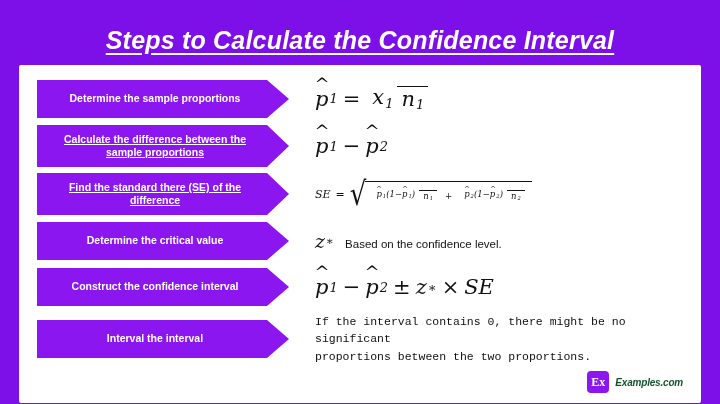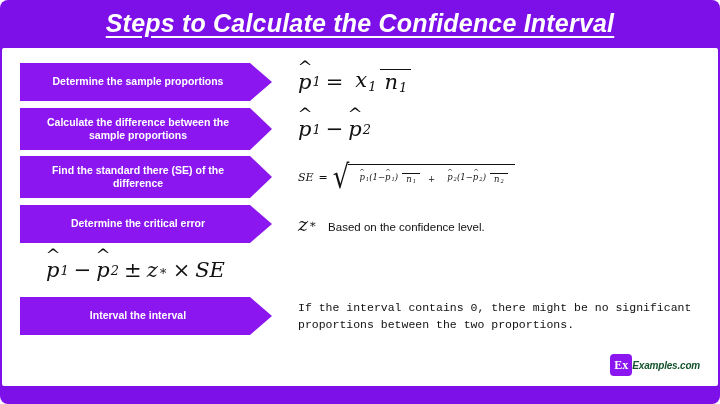--- a/index.html
+++ b/index.html
@@ -12,22 +12,21 @@
     background: #ffffff;
     font-family: "Liberation Sans", sans-serif;
     overflow: hidden;
   }
   .page {
     position: relative;
     width: 720px;
     height: 404px;
     background: #7d0fe8;
     box-sizing: border-box;
-    padding: 2px;
-    border-radius: 8px;
+    padding: 19px;
   }
   .title-bar {
     height: 42px;
     display: flex;
     align-items: center;
     justify-content: center;
     padding-bottom: 4px;
   }
   .title {
     color: #ffffff;
@@ -67,21 +66,21 @@
     background: #8b16f0;
     color: #ffffff;
     font-size: 10.5px;
     font-weight: bold;
     text-align: center;
     line-height: 1.25;
     padding: 6px 26px 6px 10px;
     box-sizing: border-box;
     clip-path: polygon(0 0, calc(100% - 22px) 0, 100% 50%, calc(100% - 22px) 100%, 0 100%);
   }
-  .chevron.tall { min-height: 42px; }
+  .chevron.tall { min-height: 42px; text-decoration: underline; }
   .formula {
     flex: 1;
     padding-left: 26px;
     color: #111111;
     font-family: "DejaVu Serif", serif;
   }
 
   
   .math {
     display: inline-flex;
@@ -165,21 +164,21 @@
     line-height: 1.5;
   }
 
   
   .logo {
     position: absolute;
     right: 18px;
     bottom: 10px;
     display: flex;
     align-items: center;
-    gap: 0;
+    gap: 6px;
   }
   .logo-mark {
     width: 22px;
     height: 22px;
     background: #8b16f0;
     color: #ffffff;
     border-radius: 4px;
     font-size: 12px;
     font-weight: bold;
     display: flex;
@@ -253,31 +252,32 @@
                   <span class="num m-xs"><span class="hat">p</span><span class="sub">2</span>(1−<span class="hat">p</span><span class="sub">2</span>)</span>
                   <span class="den m-xs">n<span class="sub">2</span></span>
                 </span>
               </span>
             </span>
           </span>
         </div>
       </div>
 
       <div class="row">
-        <div class="chevron">Determine the critical error</div>
+        <div class="chevron">Determine the critical value</div>
         <div class="formula">
           <span class="math m-md">
             <span>z</span>
               <span class="sup">∗</span>
           </span>
           <span class="note">Based on the confidence level.</span>
         </div>
       </div>
 
       <div class="row">
+        <div class="chevron">Construct the confidence interval</div>
         <div class="formula">
           <span class="math m-lg">
             <span class="hat">p</span>
               <span class="sub">1</span>
             <span class="op">−</span>
             <span class="hat">p</span>
               <span class="sub">2</span>
             <span class="op">±</span>
             <span>z</span>
               <span class="sup">∗</span>

